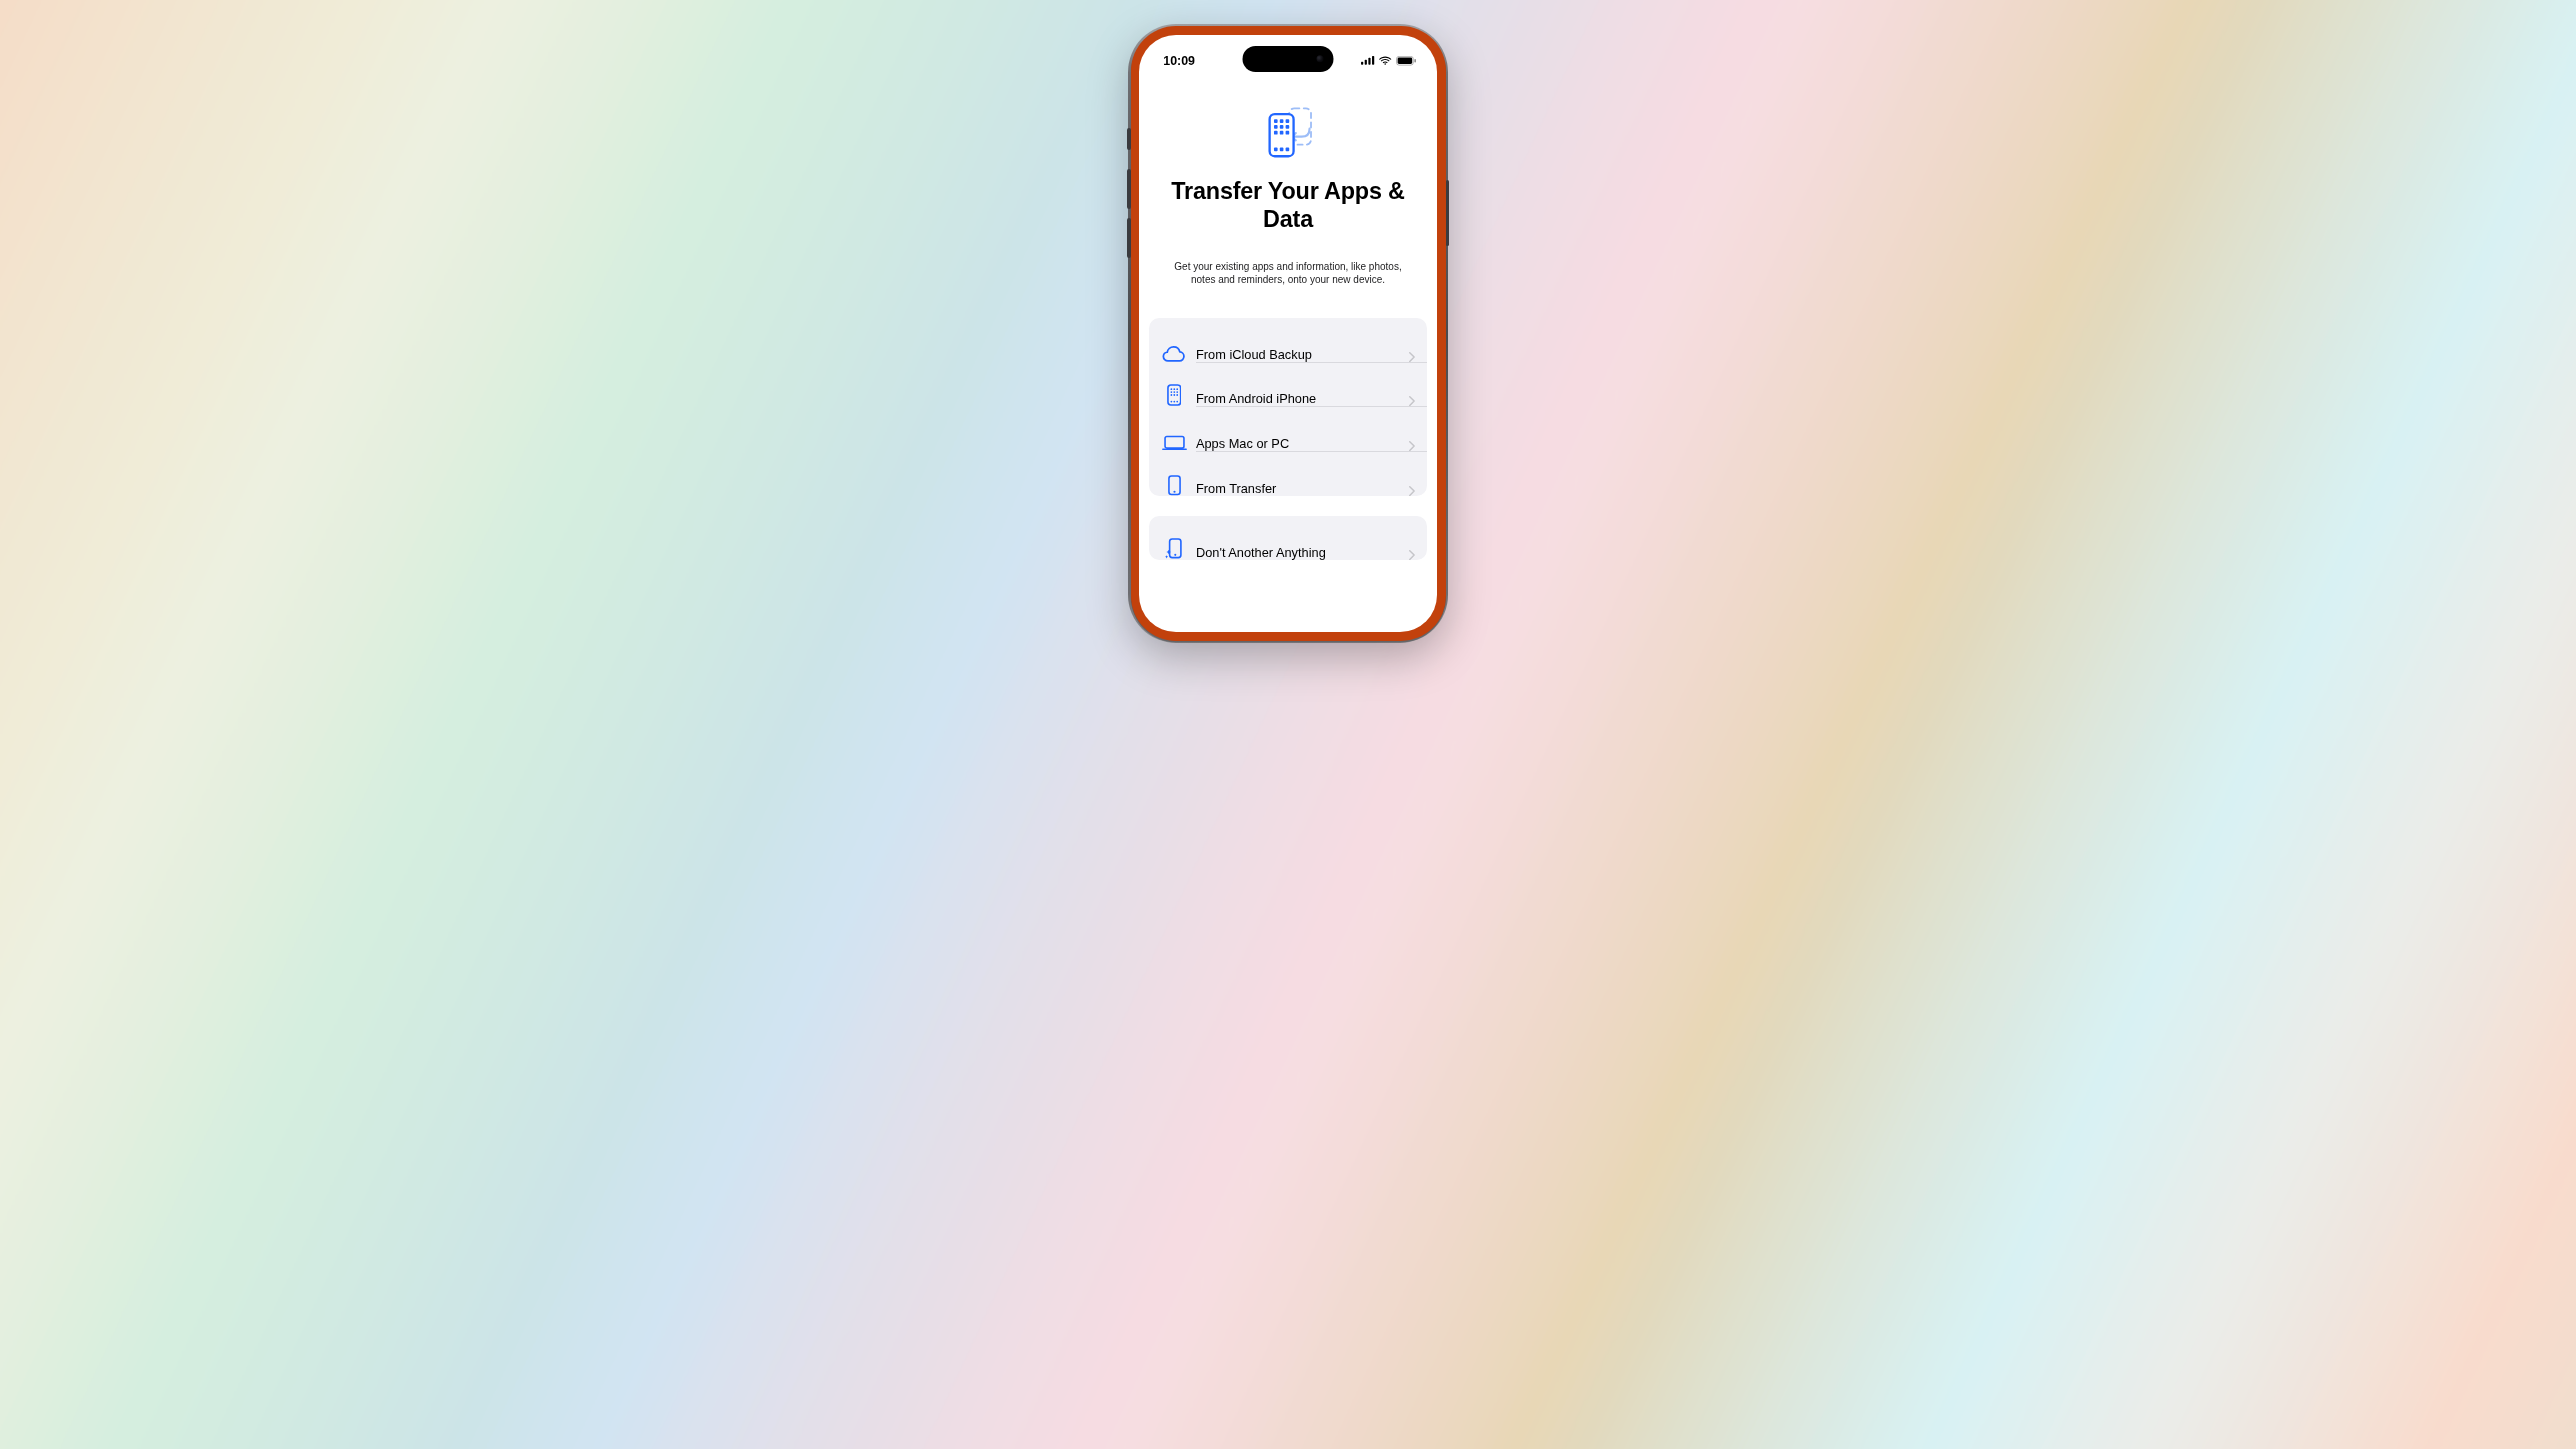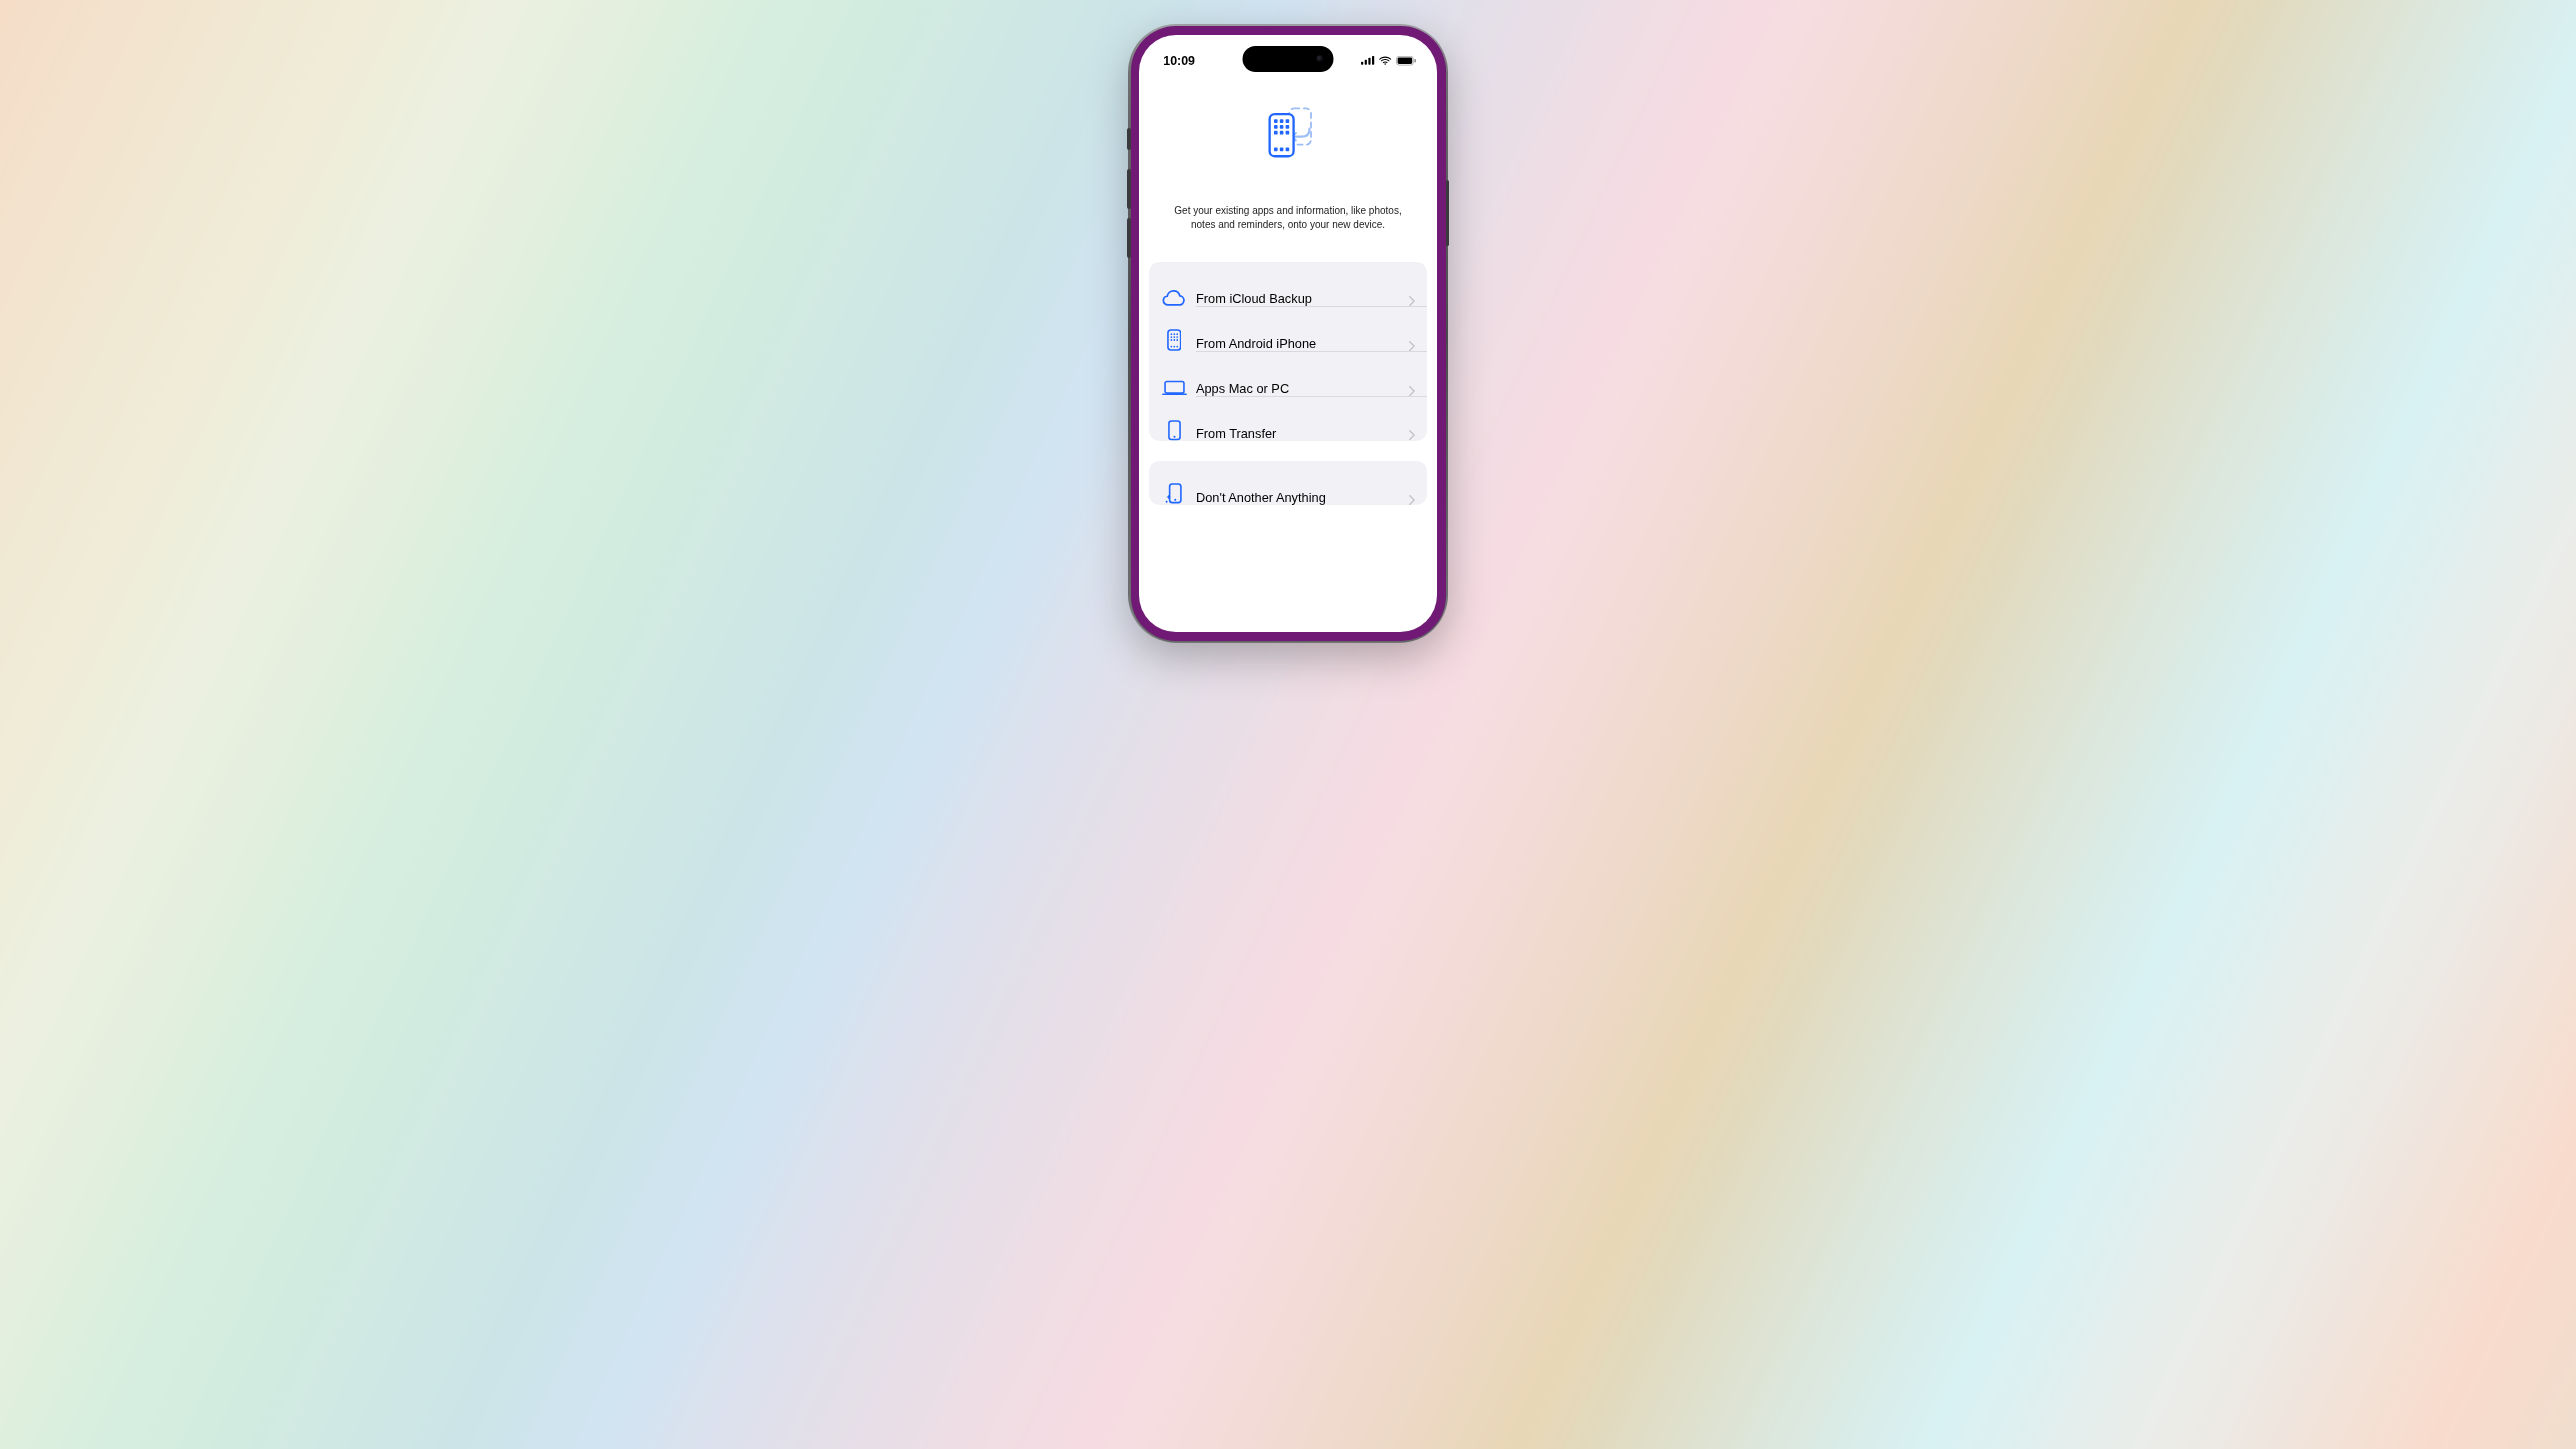--- a/index.html
+++ b/index.html
@@ -37,21 +37,21 @@
     display: flex;
     justify-content: center;
     align-items: flex-start;
   }
   
   .phone {
     margin-top: 26px;
     width: 315px;
     height: 615px; 
     border-radius: 45px;
-    background: #701a75;
+    background: #c2410c;
     padding: 8.8px;
     box-shadow:
       0 1.5px 0 rgba(0,0,0,0.25),
       0 14.6px 44px rgba(0,0,0,0.28);
     position: relative;
   }
   .phone::before { 
     content:"";
     position:absolute; inset:-2.2px;
     border-radius:48px;
@@ -227,20 +227,21 @@
               <rect x="30" y="37" width="5" height="5" rx="1.2"></rect>
               <rect x="38" y="37" width="5" height="5" rx="1.2"></rect>
 
               <rect x="22" y="60" width="5" height="5" rx="1.2"></rect>
               <rect x="30" y="60" width="5" height="5" rx="1.2"></rect>
               <rect x="38" y="60" width="5" height="5" rx="1.2"></rect>
             </g>
           </svg>
         </div>
 
+        <h1 class="title">Transfer Your Apps &amp; Data</h1>
         <p class="subtitle">Get your existing apps and information, like photos, notes and reminders, onto your new device.</p>
 
         <div class="list-card">
 
           <div class="row">
             <span class="icon-slot">
               <svg width="23.4" height="16" viewBox="0 0 32 22">
                 <path d="M24.2 20.5H8.1c-3.5 0-6.3-2.7-6.3-6 0-3 2.3-5.5 5.3-5.9C7.8 4.4 11.4 1.3 15.8 1.3c4.2 0 7.8 2.9 8.6 6.8 3.2.3 5.7 2.9 5.7 6 0 3.5-2.8 6.4-5.9 6.4Z" fill="none" stroke="#2166ff" stroke-width="2.4" stroke-linejoin="round"></path>
               </svg>
             </span>

